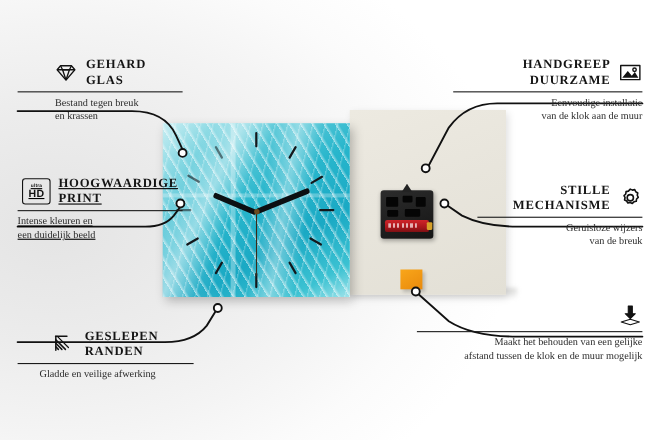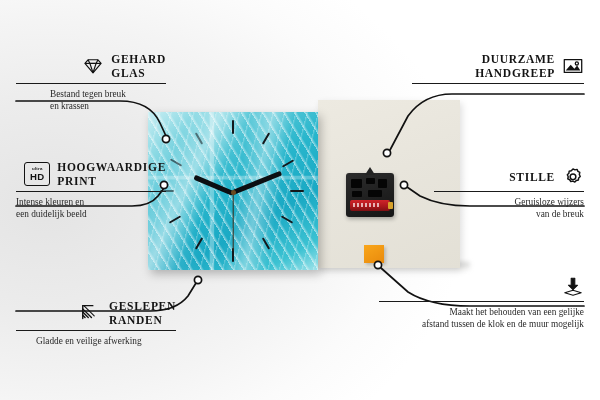--- a/index.html
+++ b/index.html
@@ -70,38 +70,38 @@
     background:linear-gradient(150deg,#f9a61a,#e98a0c);
     box-shadow:2px 2px 3px rgba(0,0,0,.18);
   }
 
   
   #wires{position:absolute;left:0;top:0;width:600px;height:400px;pointer-events:none;}
 
   
   .feat{position:absolute;}
   .feat .row{display:flex;align-items:center;gap:7px;}
-  .feat.left .row{justify-content:flex-end;}
+  .feat.left .row{justify-content:center;}
   .feat.right .row{justify-content:flex-end;}
   .ttl{
     font-family:"Liberation Serif", serif;
     font-size:11.5px;font-weight:700;letter-spacing:.7px;
     color:#141414;line-height:1.22;text-transform:uppercase;
   }
   .feat.right .ttl{text-align:right;}
   .rule{height:1.4px;background:#1a1a1a;margin:3px 0 3.5px 0;}
   .desc{
     font-family:"Liberation Serif", serif;
     font-size:9.3px;color:#2a2a2a;line-height:1.32;
   }
   .feat.right .desc{text-align:right;}
   .ico{width:22px;height:22px;flex:0 0 22px;display:block;}
 
   .f-gehard{left:16px;top:52px;width:150px;}
-  .f-print {left:16px;top:160px;width:150px;}
+  .f-print {left:16px;top:160px;width:150px;text-decoration:underline;}
   .f-randen{left:16px;top:299px;width:160px;}
   .f-greep {right:16px;top:52px;width:172px;}
   .f-mecha {right:16px;top:166px;width:150px;}
   .f-schuim{right:16px;top:276px;width:205px;}
 
   .hd-box{
     width:24px;height:22px;flex:0 0 24px;border:1.6px solid #121212;border-radius:3px;
     display:flex;flex-direction:column;align-items:center;justify-content:center;line-height:1;
   }
   .hd-box .u{font-family:"Liberation Sans",sans-serif;font-size:4.4px;font-weight:700;letter-spacing:.2px;color:#121212;}
@@ -232,38 +232,41 @@
         <div>RANDEN</div>
       </div>
     </div>
     <div class="rule"></div>
     <div class="desc" style="white-space:pre-line;margin-left:20px;">Gladde en veilige afwerking</div>
   </div>
 
   <div class="feat right f-greep">
     <div class="row">
       <div class="ttl">
+        <div>HANDGREEP</div>
         <div>DUURZAME</div>
-        <div>HANDGREEP</div>
       </div>
       <svg class="ico" viewBox="0 0 24 24">
         <g fill="none" stroke="#121212" stroke-width="1.4" stroke-linejoin="round">
           <rect x="2.5" y="5" width="19" height="14"></rect>
           <path d="M4 17 L9.5 10.5 L13.5 15 L16.5 11.5 L20 17 Z" fill="#121212" stroke="none"></path>
           <circle cx="16.2" cy="9.2" r="1.7"></circle>
         </g>
       </svg>
     </div>
     <div class="rule"></div>
+    <div class="desc" style="white-space:pre-line;">Eenvoudige installatie
+van de klok aan de muur</div>
   </div>
 
   <div class="feat right f-mecha">
     <div class="row">
       <div class="ttl">
         <div>STILLE</div>
+        <div>MECHANISME</div>
       </div>
       <svg class="ico" viewBox="0 0 24 24">
         <g fill="none" stroke="#121212" stroke-width="1.6" stroke-linejoin="round">
           <path d="M12 3.2 l2.1 1.0 l2.3 -0.5 l1.0 2.1 l2.0 1.2 l-0.5 2.3 l1.0 2.1 l-1.7 1.6 l-0.3 2.3 l-2.3 0.5 l-1.6 1.7 l-2.1 -1.0 l-2.3 0.5 l-1.2 -2.0 l-2.1 -1.0 l0.5 -2.3 l-1.0 -2.1 l1.7 -1.6 l0.3 -2.3 l2.3 -0.5 Z"></path>
           <circle cx="12" cy="11.8" r="3.1"></circle>
         </g>
       </svg>
     </div>
     <div class="rule"></div>
     <div class="desc" style="white-space:pre-line;">Geruisloze wijzers

